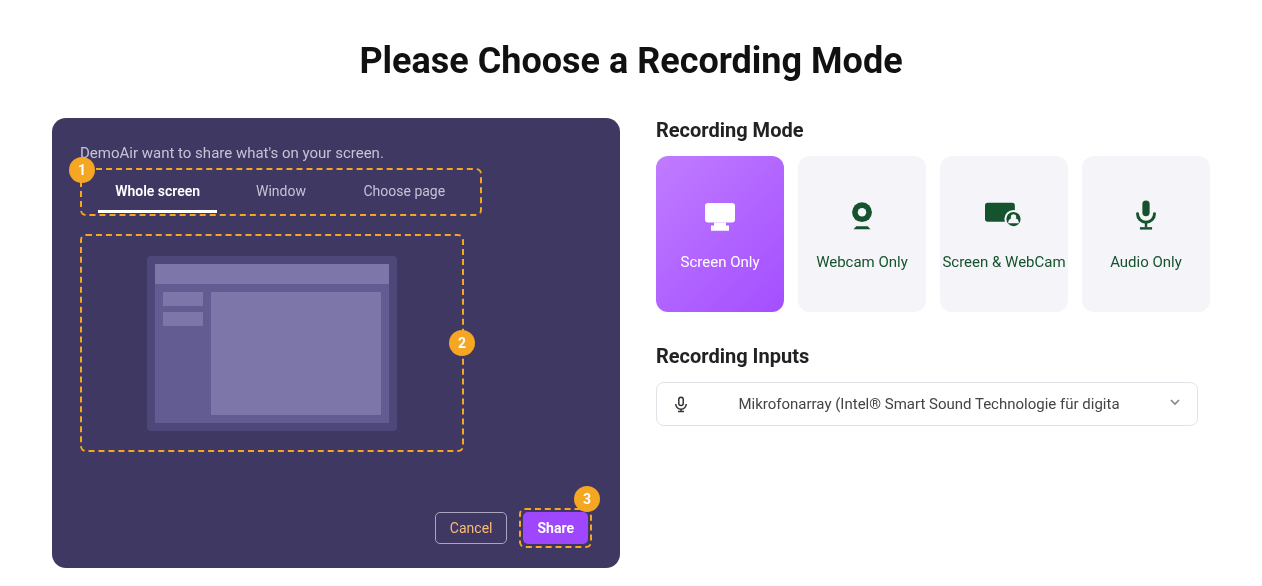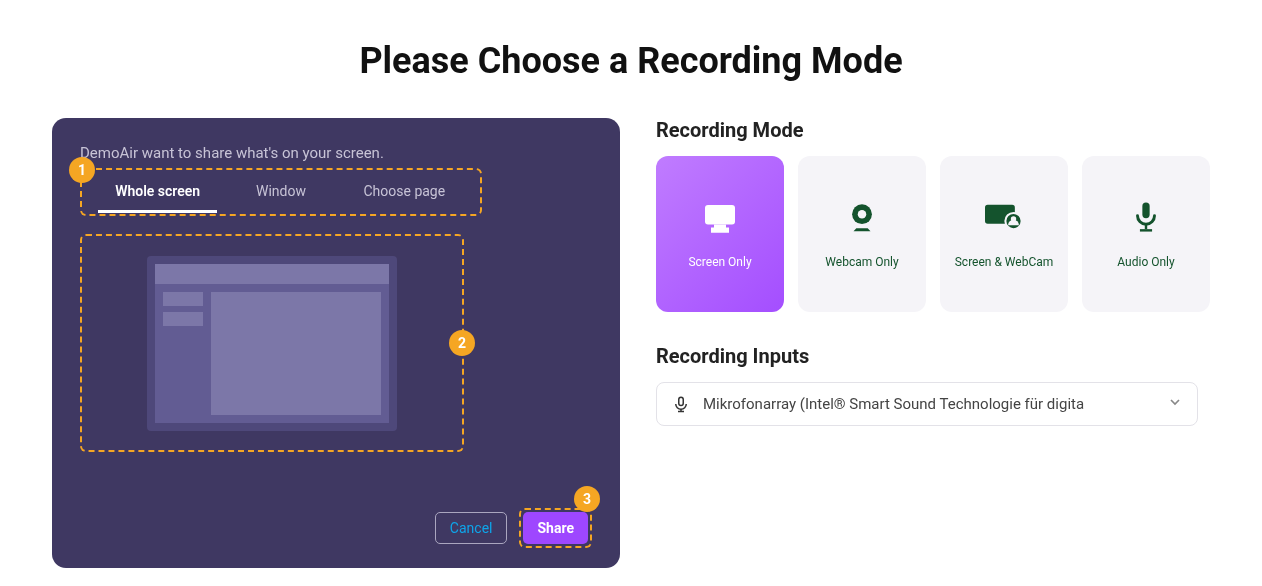--- a/index.html
+++ b/index.html
@@ -154,21 +154,21 @@
     border-radius: 5px;
     font-size: 14px;
     cursor: pointer;
     display: inline-flex;
     align-items: center;
     justify-content: center;
   }
   .btn-cancel {
     background: transparent;
     border: 1px solid #aaa6bf;
-    color: #0ea5e9;
+    color: #fdba74;
   }
   .share-wrap {
     position: relative;
     border: 2px dashed #f5a623;
     border-radius: 6px;
     padding: 2px;
   }
   .badge-3 { top: -24px; right: -10px; }
   .btn-share {
     background: #9e47ff;
@@ -209,35 +209,36 @@
     color: #fff;
   }
   .mode-icon {
     width: 40px;
     height: 40px;
     display: flex;
     align-items: center;
     justify-content: center;
   }
   .mode-label {
-    font-size: 12px;
+    font-size: 15px;
     text-align: center;
     line-height: 1.3;
   }
   .input-select {
     width: 542px;
     height: 44px;
     border: 1px solid #e3e2e8;
     border-radius: 8px;
     display: flex;
     align-items: center;
     padding: 0 14px;
     gap: 12px;
     cursor: pointer;
     background: #fff;
+    text-align: center;
   }
   .mic-icon-wrap { width: 20px; height: 20px; display:flex; align-items:center; justify-content:center; color:#333; }
   .input-text {
     flex: 1;
     font-size: 15px;
     color: #444;
     white-space: nowrap;
     overflow: hidden;
     text-overflow: clip;
   }

